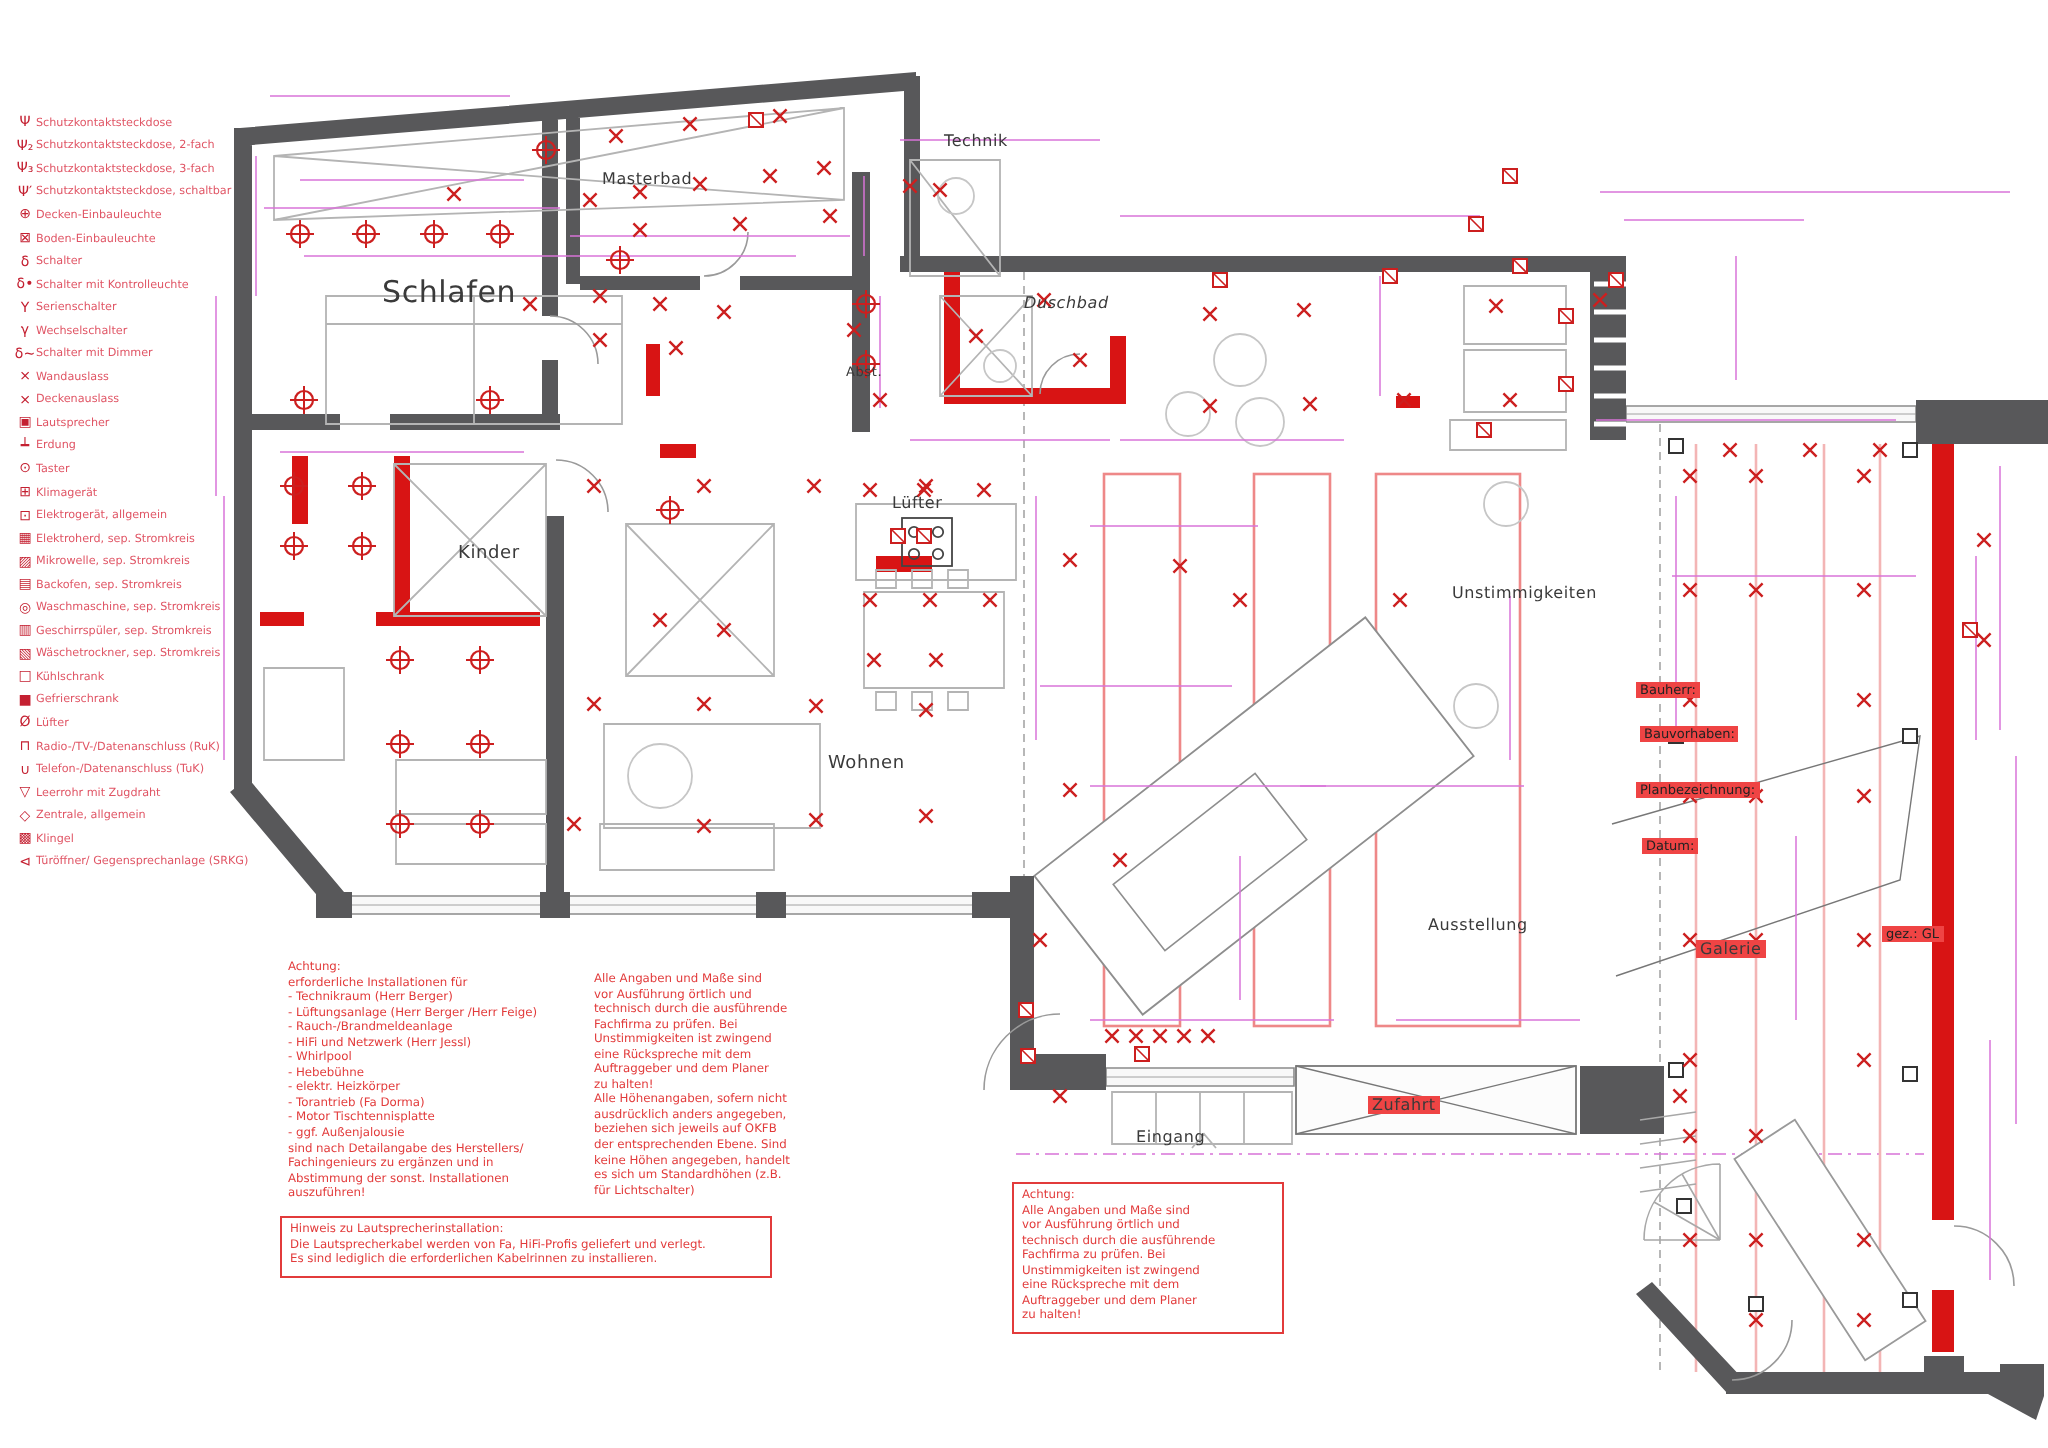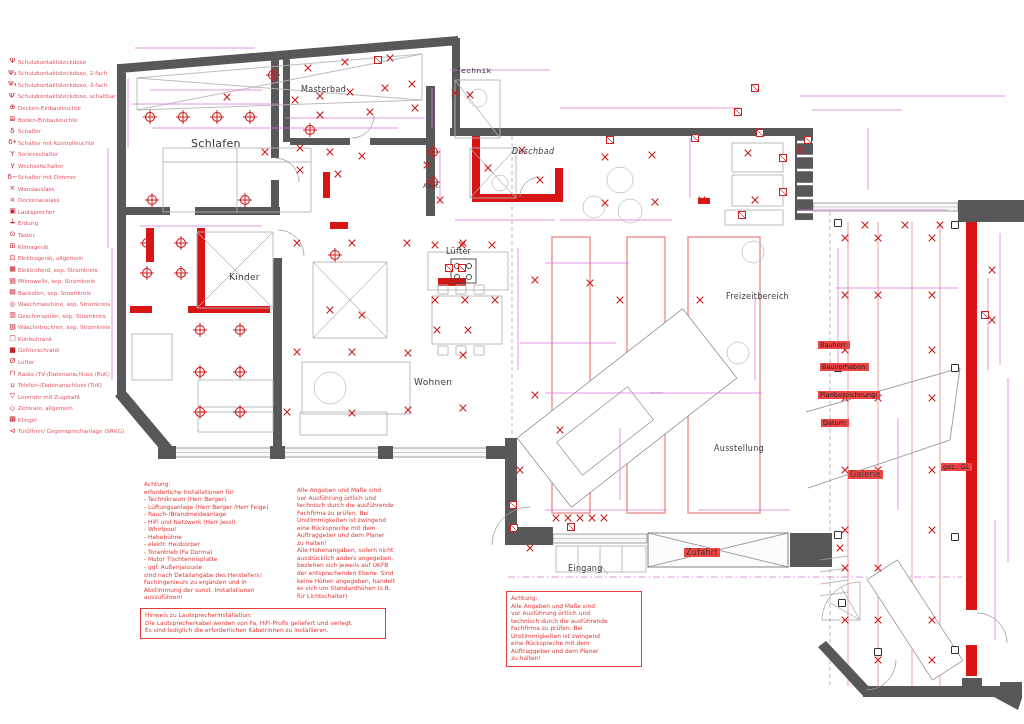--- a/index.html
+++ b/index.html
@@ -446,30 +446,30 @@
     <div class="lg-row">
         <span class="lg-ic">▩</span>
         <span class="lg-tx">Klingel</span>
       </div>
     <div class="lg-row">
         <span class="lg-ic">⊲</span>
         <span class="lg-tx">Türöffner/ Gegensprechanlage (SRKG)</span>
       </div>
   </div>
 
-  <span class="room" style="left:456px;top:66px;font-family:Liberation Mono, monospace;">Technik</span>
+  <span class="room" style="left:472px;top:66px;">Technik</span>
   <span class="room" style="left:301px;top:85px;">Masterbad</span>
-  <span class="room" style="left:191px;top:137px;font-size:11px;text-align:right;">Schlafen</span>
+  <span class="room" style="left:191px;top:137px;font-size:15px;text-align:right;">Schlafen</span>
   <span class="room" style="left:512px;top:147px;font-style:italic;">Duschbad</span>
   <span class="room" style="left:423px;top:182px;font-size:6.5px;">Abst.</span>
   <span class="room" style="left:229px;top:272px;font-size:9px;">Kinder</span>
   <span class="room" style="left:446px;top:247px;">Lüfter</span>
   <span class="room" style="left:366px;top:377px;font-size:9px;margin-left:48px;">Wohnen</span>
-  <span class="room" style="left:726px;top:292px;">Freizeitbereich</span>
-  <span class="room" style="left:714px;top:444px;">Ausstellung</span>
+  <span class="room" style="left:726px;top:292px;">Unstimmigkeiten</span>
+  <span class="room" style="left:714px;top:458px;">Ausstellung</span>
   <span class="room bgw" style="left:848px;top:470px;">Galerie</span>
   <span class="room" style="left:568px;top:564px;">Eingang</span>
   <span class="room bgw" style="left:684px;top:548px;">Zufahrt</span>
 
   <span class="tb bgw" style="left:818px;top:341px;">Bauherr:</span>
   <span class="tb bgw" style="left:820px;top:363px;">Bauvorhaben:</span>
   <span class="tb bgw" style="left:818px;top:391px;text-align:right;">Planbezeichnung:</span>
   <span class="tb bgw" style="left:821px;top:419px;">Datum:</span>
   <span class="tb bgw" style="left:941px;top:419px;margin-top:44px;">gez.: GL</span>
 

